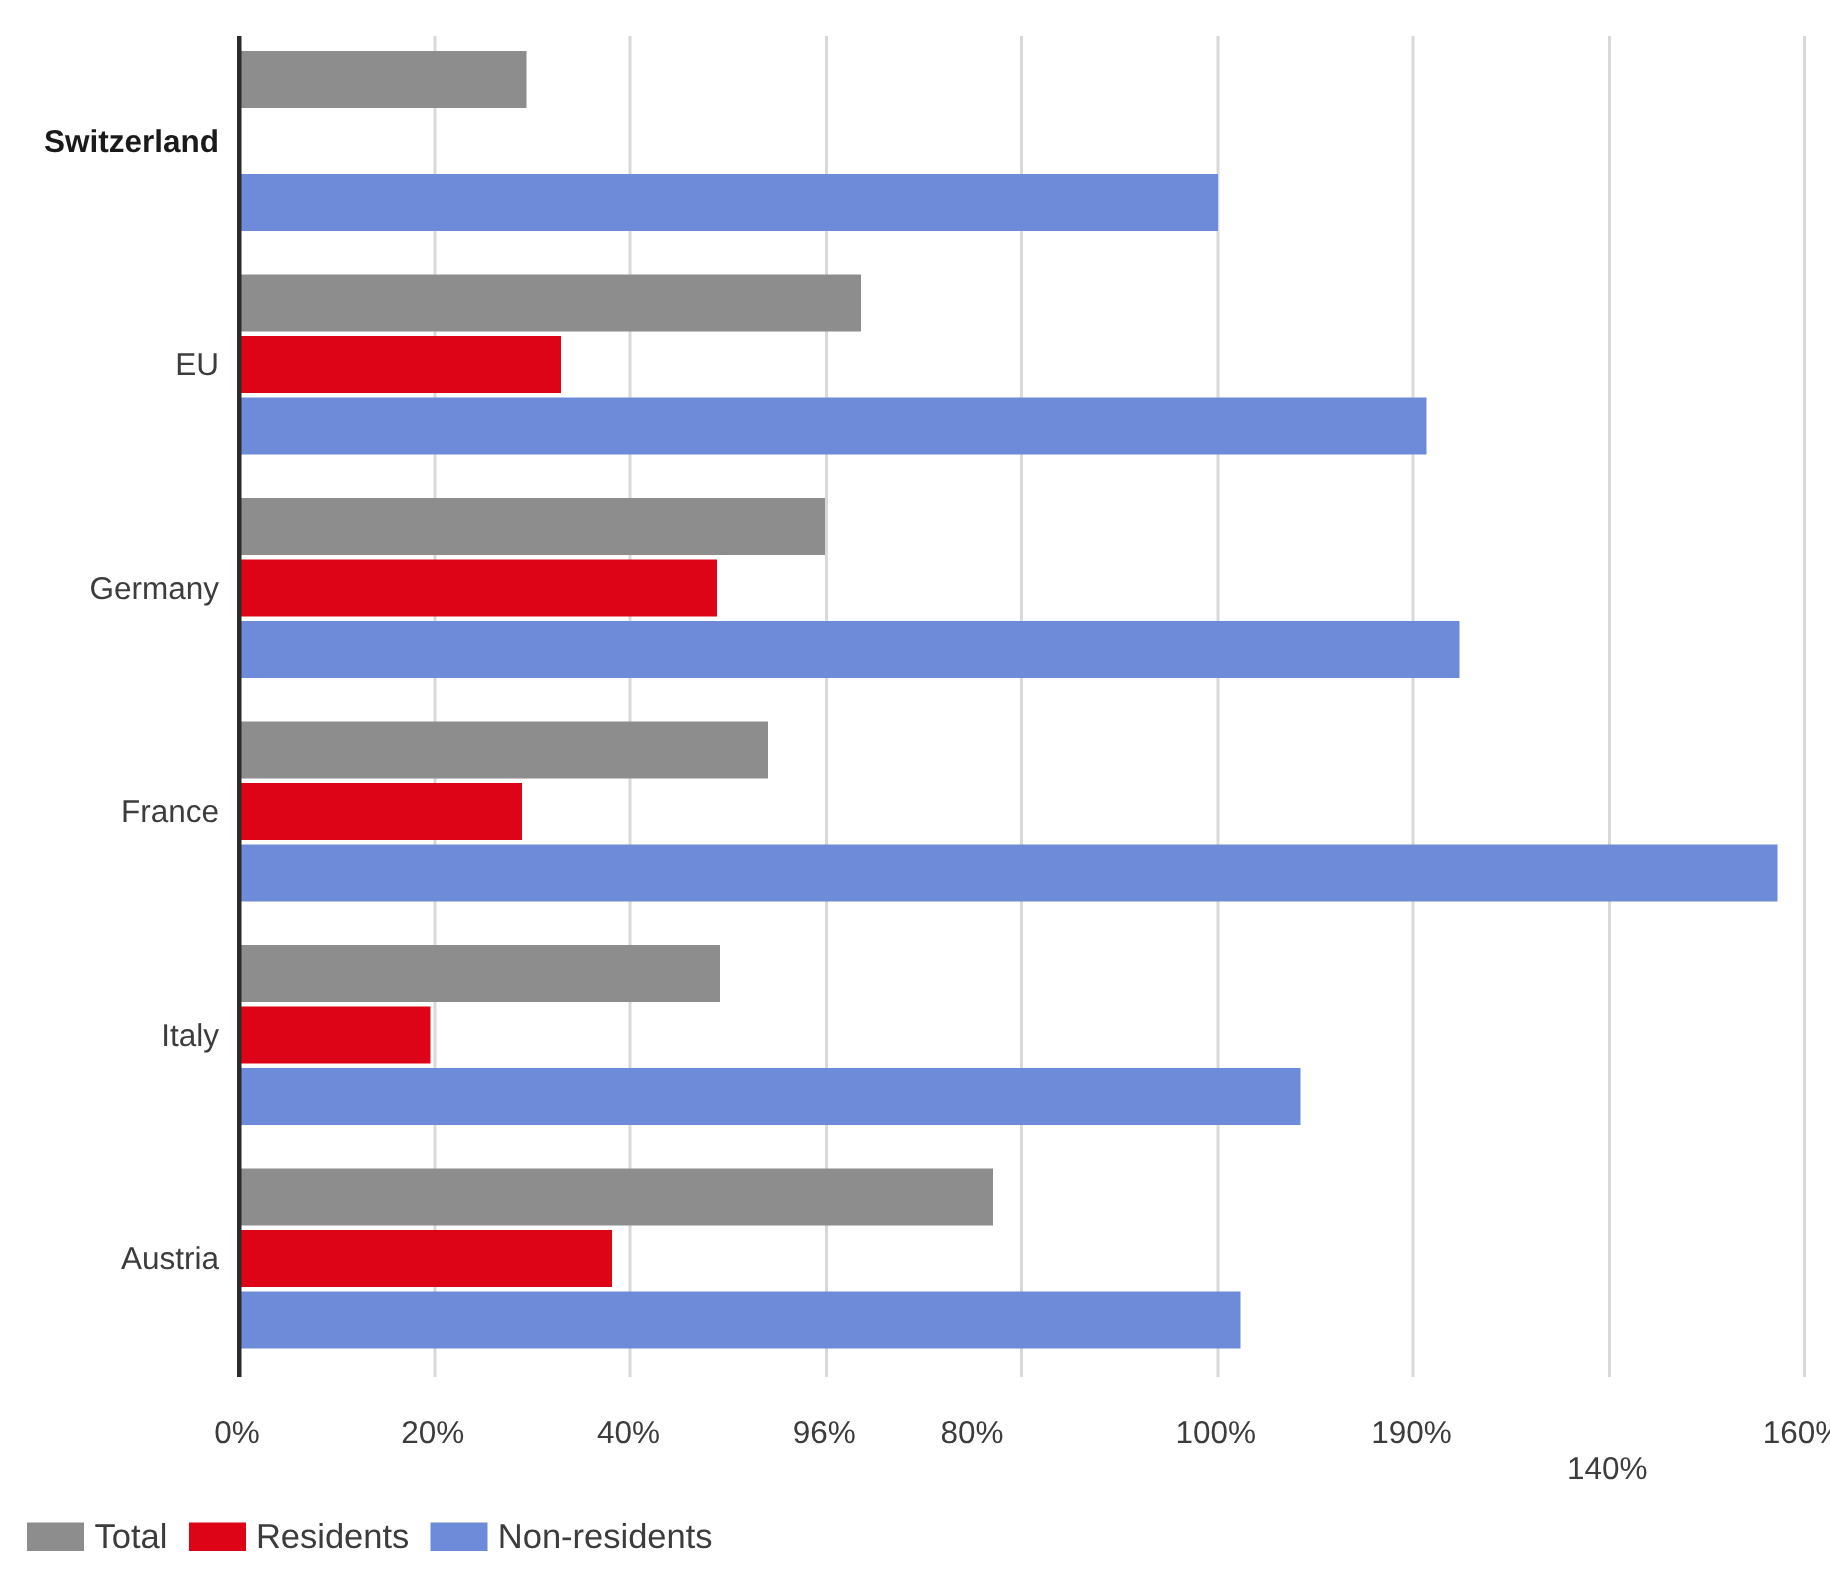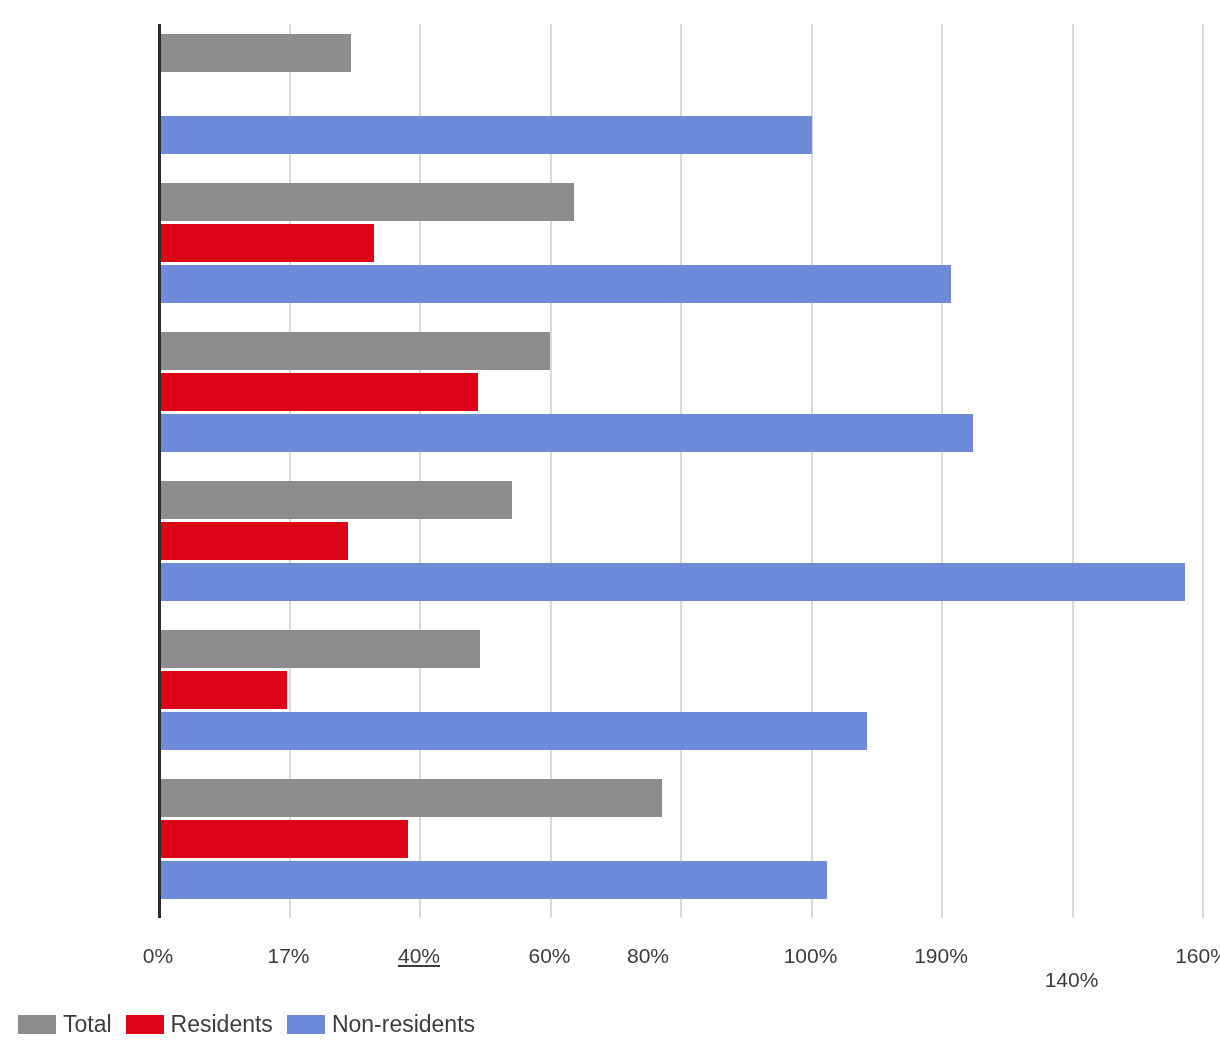--- a/index.html
+++ b/index.html
@@ -149,20 +149,28 @@
     color: #3c3c3c;
     line-height: 1;
     white-space: nowrap;
   }
 </style>
 </head>
 <body>
 
 <div id="chart-root">
 
+  <div class="cat-labels">
+      <div class="cat-label highlight" style="top: 60px;">Switzerland</div>
+      <div class="cat-label" style="top: 209px;">EU</div>
+      <div class="cat-label" style="top: 358px;">Germany</div>
+      <div class="cat-label" style="top: 507px;">France</div>
+      <div class="cat-label" style="top: 656px;">Italy</div>
+      <div class="cat-label" style="top: 805px;">Austria</div>
+    </div>
 
   <div class="plot-area">
     <div class="gridlines">
         <div class="gridline" style="left: 130.5px;"></div>
         <div class="gridline" style="left: 261px;"></div>
         <div class="gridline" style="left: 391.5px;"></div>
         <div class="gridline" style="left: 522px;"></div>
         <div class="gridline" style="left: 652.5px;"></div>
         <div class="gridline" style="left: 783px;"></div>
         <div class="gridline" style="left: 913.5px;"></div>
@@ -234,23 +242,23 @@
           </div>
           <div class="bar-row r2" style="width: 668.812px;">
             <div class="bar nonresidents"></div>
           </div>
         </div>
       </div>
   </div>
 
   <div class="x-labels">
       <span class="x-label" style="left: 158px;">0%</span>
-      <span class="x-label" style="left: 288.5px;">17%</span>
-      <span class="x-label" style="left: 419px; text-decoration: underline;">40%</span>
-      <span class="x-label" style="left: 549.5px;">60%</span>
+      <span class="x-label" style="left: 288.5px;">20%</span>
+      <span class="x-label" style="left: 419px;">40%</span>
+      <span class="x-label" style="left: 549.5px;">96%</span>
       <span class="x-label" style="left: 648px;">80%</span>
       <span class="x-label" style="left: 810.5px;">100%</span>
       <span class="x-label" style="left: 941px;">190%</span>
       <span class="x-label" style="left: 1071.5px; margin-top: 24px;">140%</span>
       <span class="x-label" style="left: 1202px;">160%</span>
     </div>
 
   <div class="legend">
       <div class="legend-item">
         <span class="legend-swatch total"></span>

